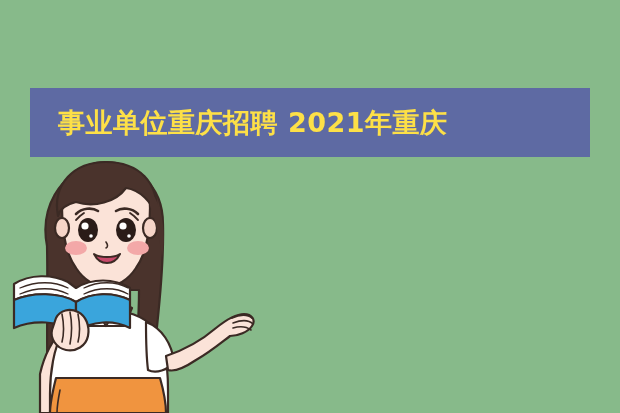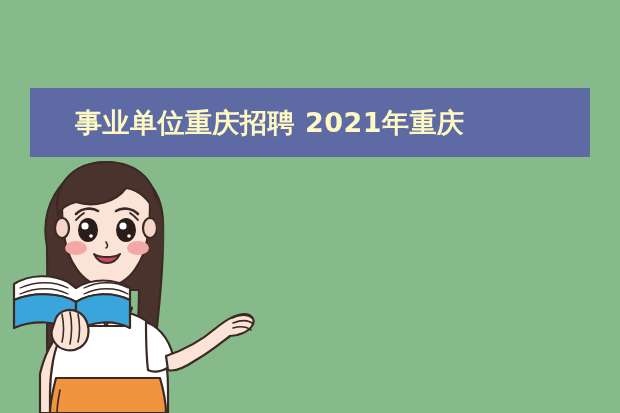--- a/index.html
+++ b/index.html
@@ -25,26 +25,26 @@
     position: absolute;
     left: 30px;
     top: 88px;
     width: 560px;
     height: 69px;
     background: #5e6aa3;
     display: flex;
     align-items: center;
   }
   .banner-title {
-    color: #fef9c3;
+    color: #fde047;
     font-size: 27px;
     font-weight: 700;
     letter-spacing: 0.5px;
     line-height: 1;
-    padding-left: 45px;
+    padding-left: 28px;
     white-space: nowrap;
     font-family: "DejaVu Sans", "Liberation Sans", sans-serif;
   }
   .illustration {
     position: absolute;
     left: 0px;
     top: 150px;
     width: 262px;
     height: 263px;
   }

